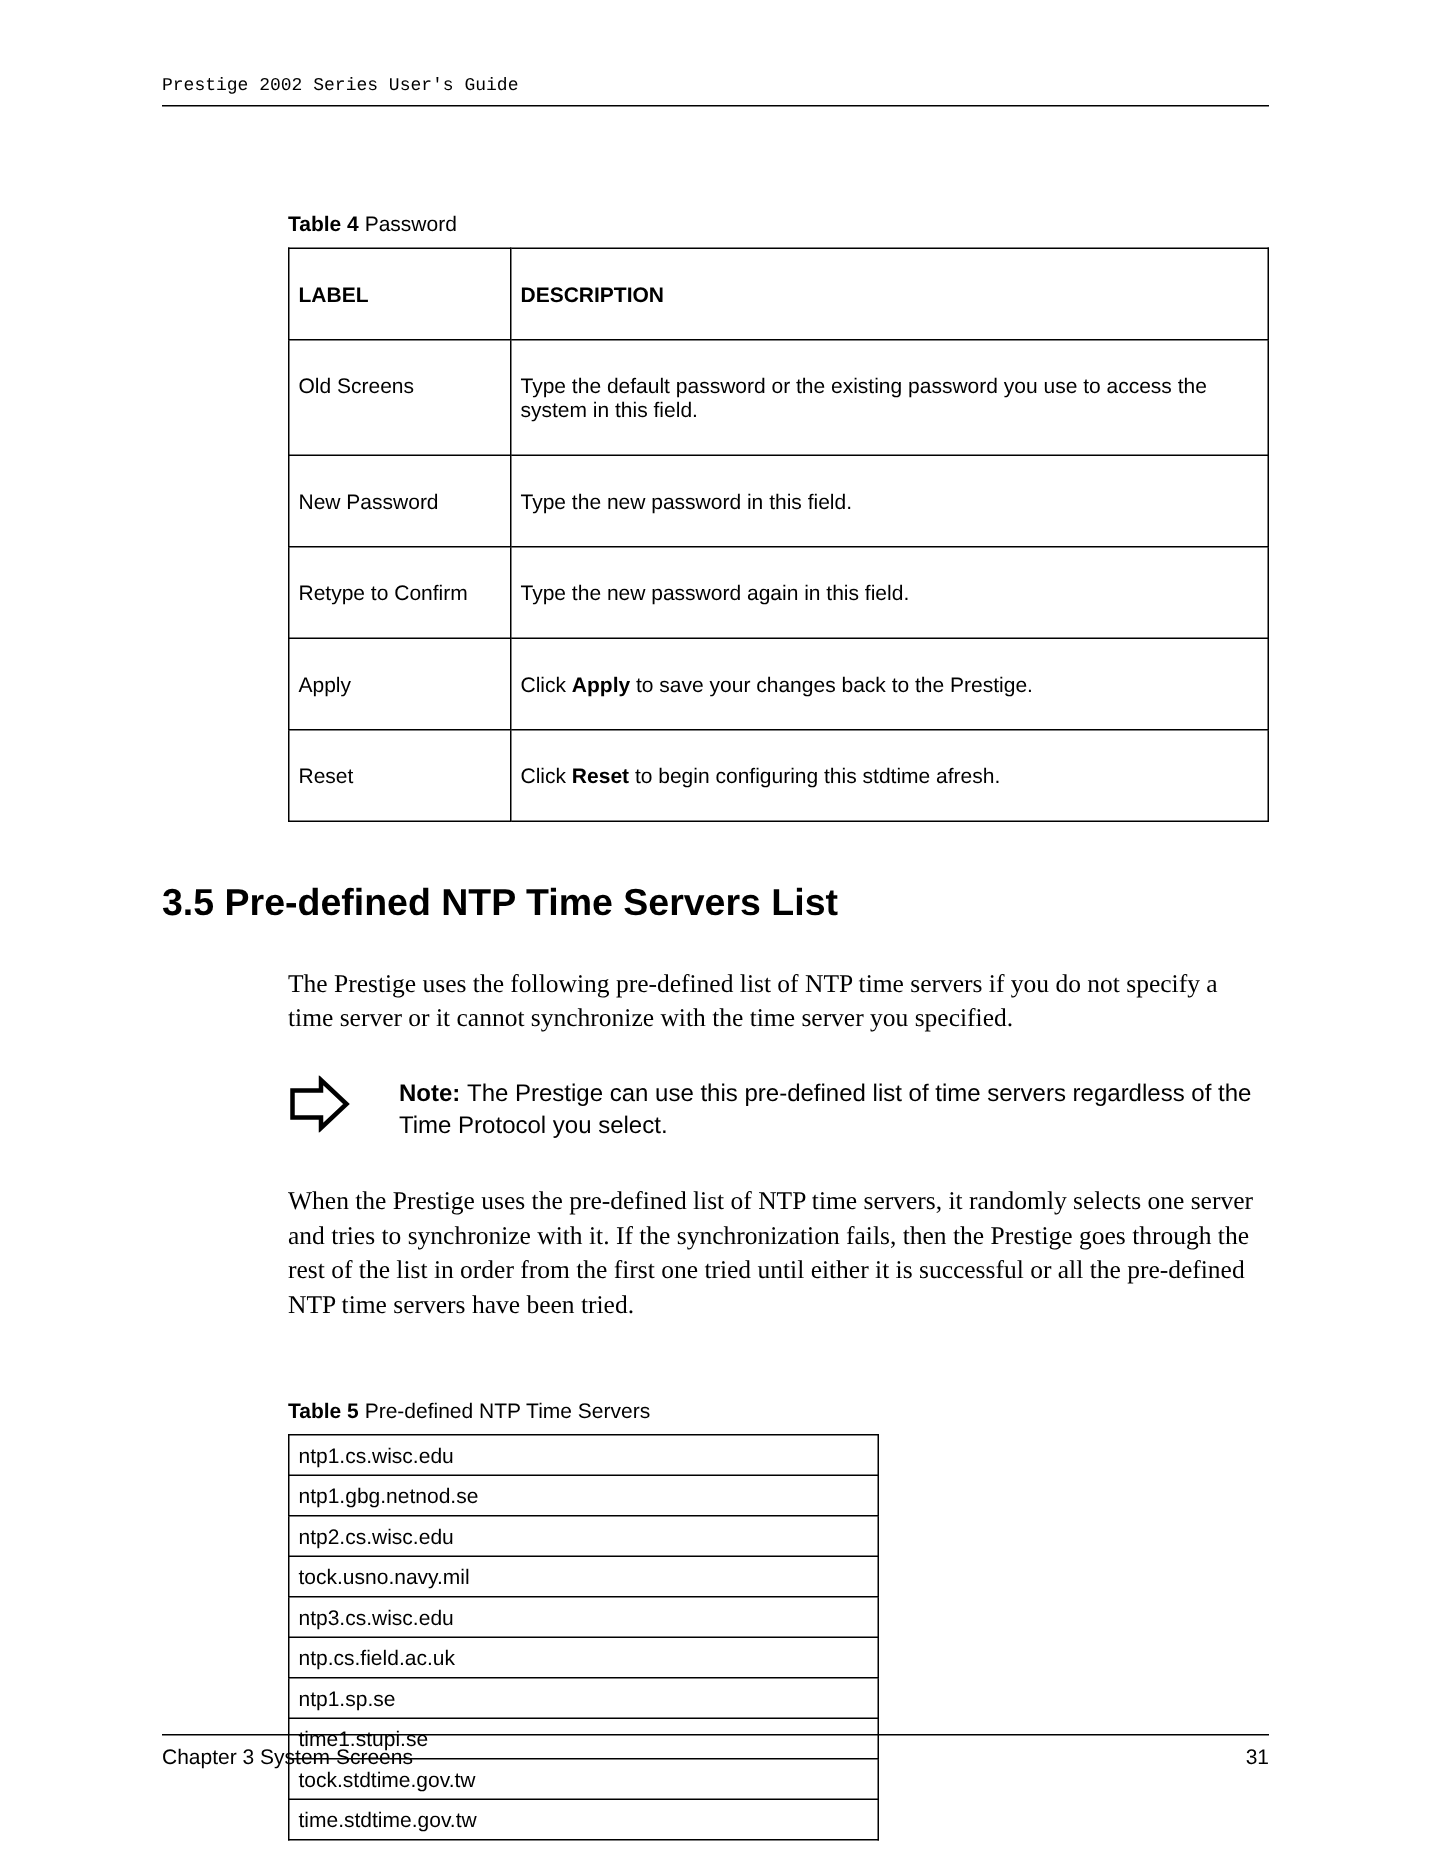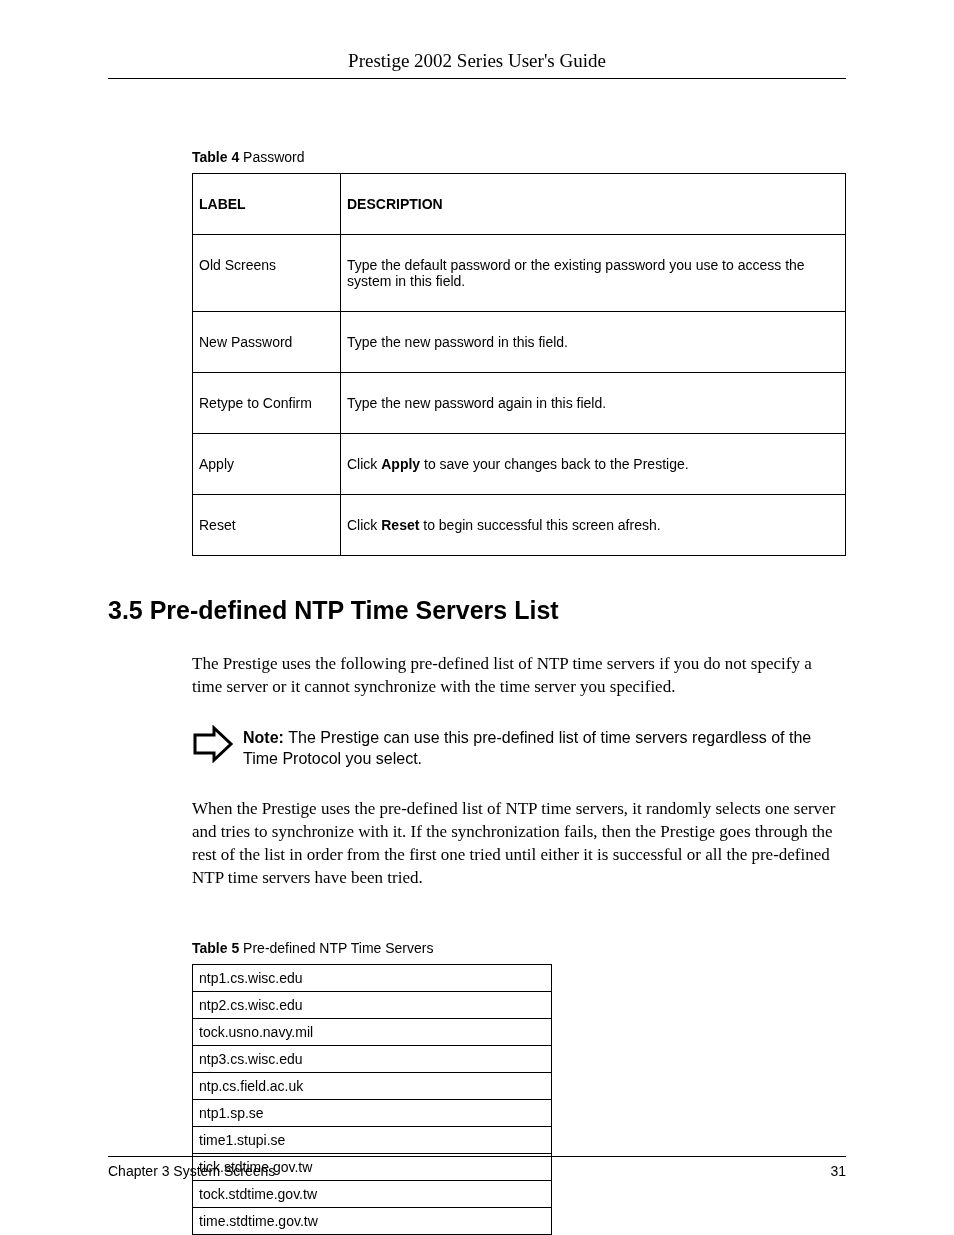--- a/index.html
+++ b/index.html
@@ -13,23 +13,23 @@
     position: relative;
     box-sizing: border-box;
   }
   .page {
     box-sizing: border-box;
     padding: 50px 108px 40px 108px;
     height: 100%;
     position: relative;
   }
   .header {
-    text-align: center;
-    font-family: Liberation Serif, serif;
-    font-size: 19px;
+    text-align: left;
+    font-family: Liberation Mono, monospace;
+    font-size: 12px;
     padding-bottom: 6px;
     border-bottom: 1.5px solid #000;
     margin-bottom: 70px;
   }
   .table-caption {
     font-family: Arial, Helvetica, sans-serif;
     font-size: 14px;
     margin-left: 84px;
     margin-bottom: 8px;
   }
@@ -64,36 +64,36 @@
     font-size: 17px;
     line-height: 1.35;
     margin-bottom: 16px;
   }
   .note-block {
     margin-left: 84px;
     margin-top: 26px;
     margin-bottom: 28px;
     display: flex;
     align-items: flex-start;
-    gap: 9px;
+    gap: 32px;
   }
   .note-icon {
     flex: 0 0 auto;
   }
   .note-text {
     font-family: Arial, Helvetica, sans-serif;
     font-size: 16px;
     line-height: 1.35;
     padding-top: 2px;
   }
   .note-text .note-label {
     font-weight: bold;
   }
   table.tbl2 {
-    width: 360px;
+    width: 394px;
     margin-left: 84px;
     border-collapse: collapse;
     font-family: Arial, Helvetica, sans-serif;
     font-size: 14px;
   }
   table.tbl2 td {
     border: 1px solid #000;
     padding: 5px 6px;
     text-align: left;
   }
@@ -144,21 +144,21 @@
       <tr>
         <td>Retype to Confirm</td>
         <td><span>Type the new password again in this field.</span><b></b><span></span></td>
       </tr>
       <tr>
         <td>Apply</td>
         <td><span>Click </span><b>Apply</b><span> to save your changes back to the Prestige.</span></td>
       </tr>
       <tr>
         <td>Reset</td>
-        <td><span>Click </span><b>Reset</b><span> to begin successful this screen afresh.</span></td>
+        <td><span>Click </span><b>Reset</b><span> to begin configuring this stdtime afresh.</span></td>
       </tr>
     </tbody>
   </table>
 
   <div class="section-heading">3.5  Pre-defined NTP Time Servers List</div>
 
   <div class="body-para">The Prestige uses the following pre-defined list of NTP time servers if you do not specify a time server or it cannot synchronize with the time server you specified.</div>
 
   <div class="note-block">
     <div class="note-icon">
@@ -176,39 +176,39 @@
   <div class="table-caption space-above">
     <span class="caption-bold">Table 5</span><span>   Pre-defined NTP Time Servers</span>
   </div>
 
   <table class="tbl2">
     <tbody>
       <tr>
           <td>ntp1.cs.wisc.edu</td>
         </tr>
       <tr>
+          <td>ntp1.gbg.netnod.se</td>
+        </tr>
+      <tr>
           <td>ntp2.cs.wisc.edu</td>
         </tr>
       <tr>
           <td>tock.usno.navy.mil</td>
         </tr>
       <tr>
           <td>ntp3.cs.wisc.edu</td>
         </tr>
       <tr>
           <td>ntp.cs.field.ac.uk</td>
         </tr>
       <tr>
           <td>ntp1.sp.se</td>
         </tr>
       <tr>
           <td>time1.stupi.se</td>
-        </tr>
-      <tr>
-          <td>tick.stdtime.gov.tw</td>
         </tr>
       <tr>
           <td>tock.stdtime.gov.tw</td>
         </tr>
       <tr>
           <td>time.stdtime.gov.tw</td>
         </tr>
     </tbody>
   </table>
 

